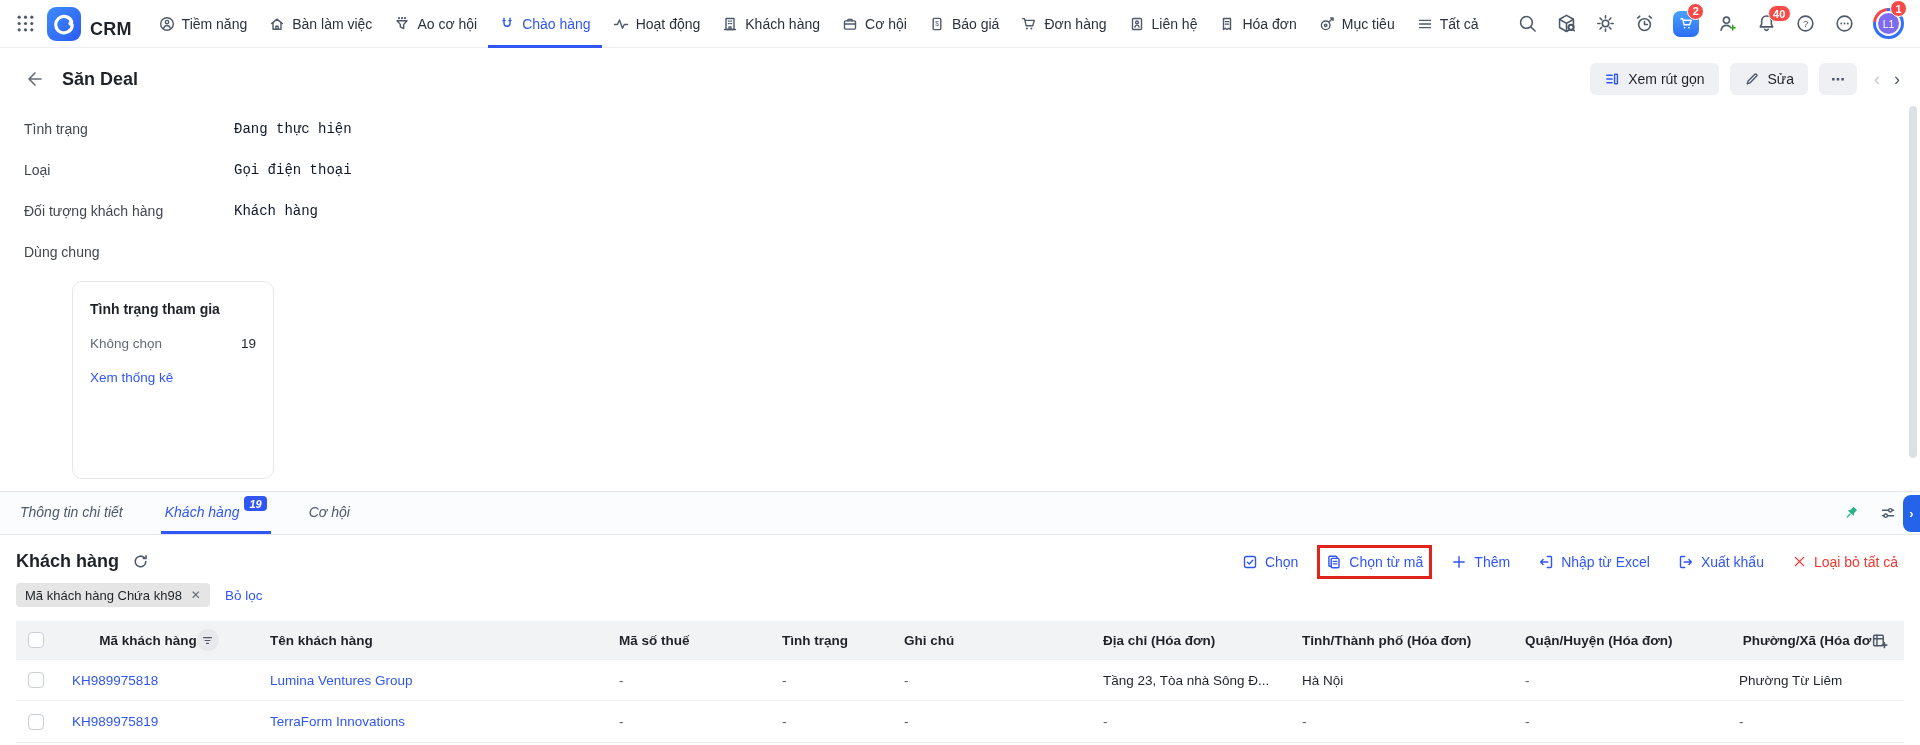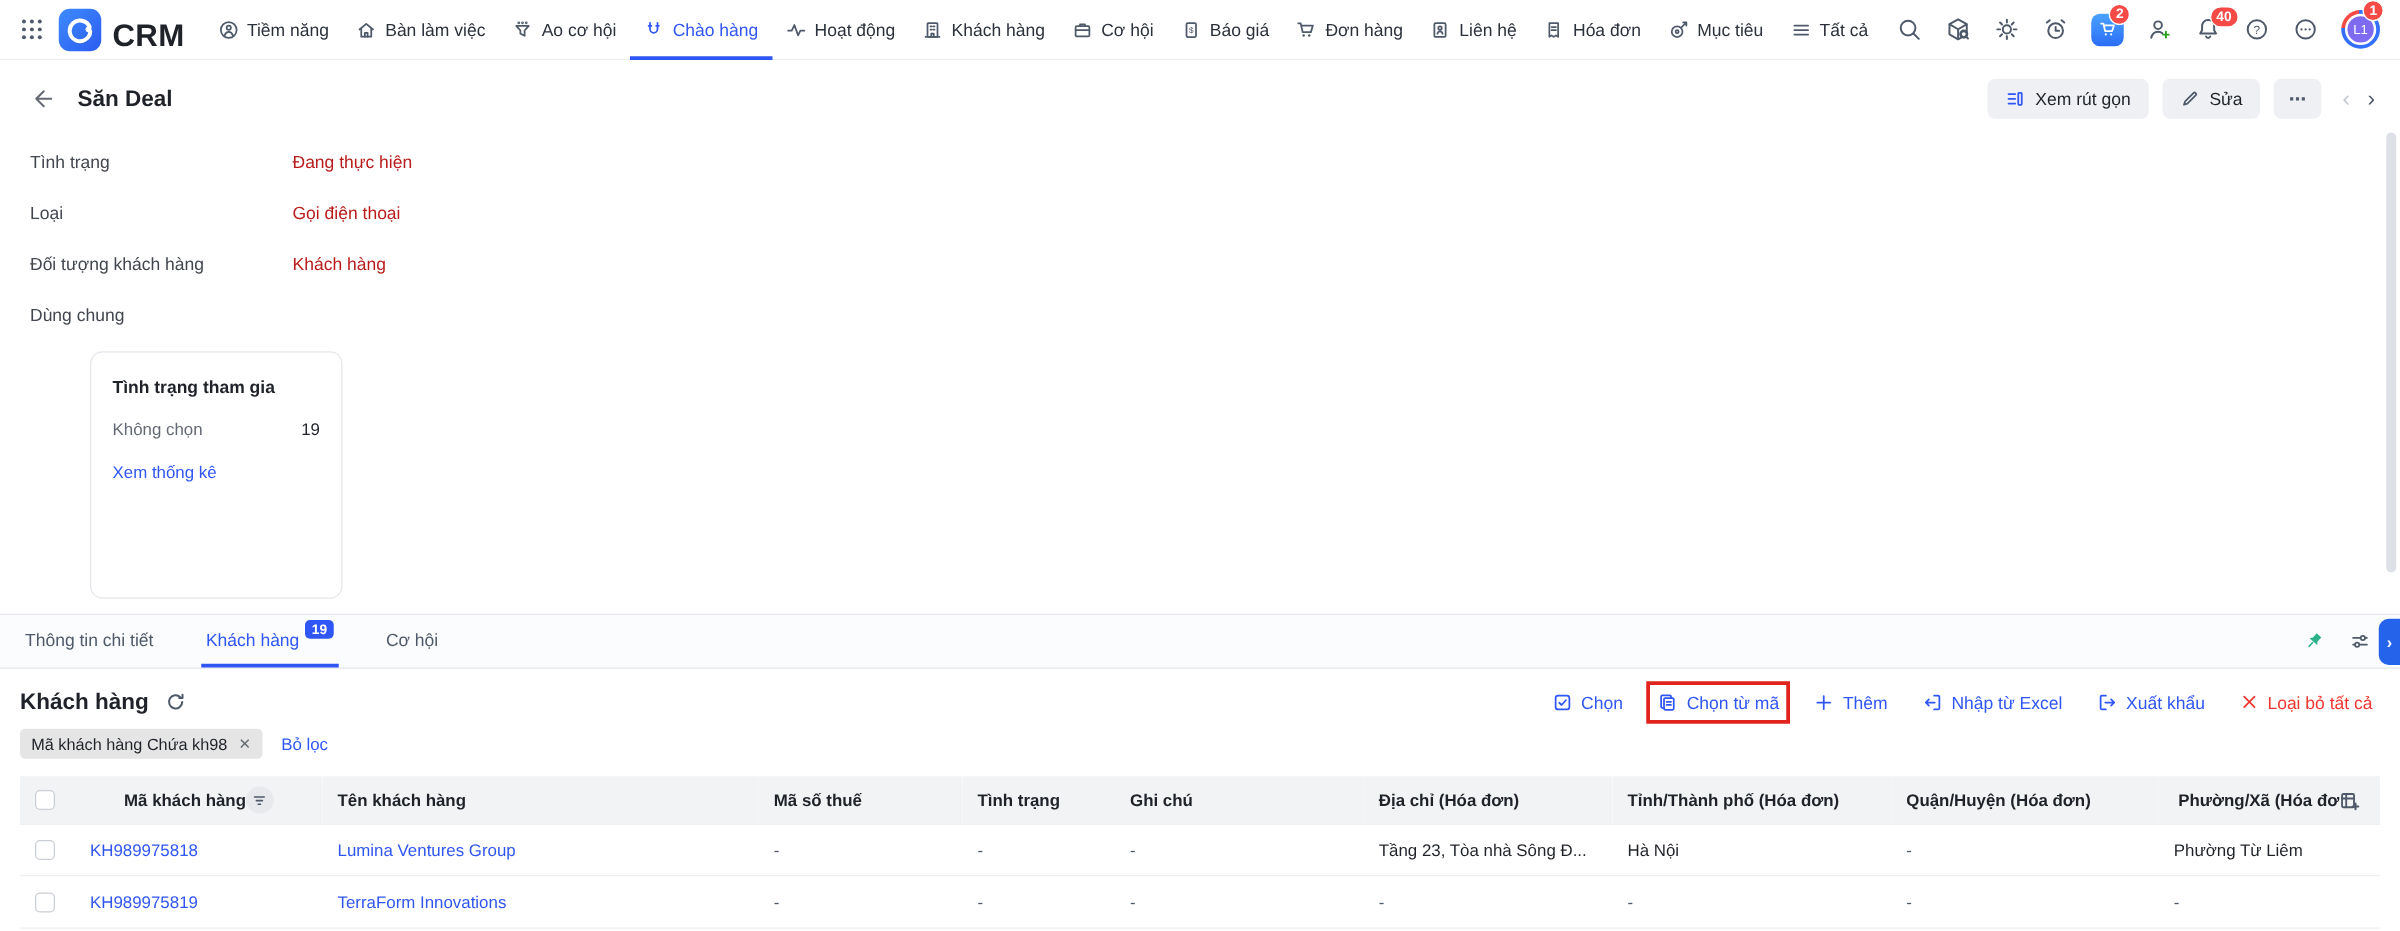--- a/index.html
+++ b/index.html
@@ -9,21 +9,21 @@
     background:#fff; color:#1f2329;
     font-family:"Liberation Sans","DejaVu Sans",sans-serif;
   }
   svg { display:block; }
 
   
   .topbar { height:48px; display:flex; align-items:center; padding:0 16px; border-bottom:1px solid #ebedf0; }
   .apps-grid { color:#4e5969; margin-right:12px; cursor:pointer; display:flex; }
   .logo-tile { width:34px; height:34px; border-radius:9px; background:linear-gradient(135deg,#3e8bff,#2b5cf0);
                display:flex; align-items:center; justify-content:center; }
-  .brand { font-weight:700; font-size:25px; margin:12px 16px 0 9px; letter-spacing:.2px; }
+  .brand { font-weight:700; font-size:18px; margin:12px 16px 0 9px; letter-spacing:.2px; }
   .nav { display:flex; align-items:stretch; height:48px; }
   .nav-item { display:flex; align-items:center; gap:7px; padding:16px 11px; font-size:14px; color:#2b313b;
               cursor:pointer; border-bottom:3px solid transparent; border-top:3px solid transparent; white-space:nowrap; }
   .nav-item .ni { color:#4e5969; display:flex; }
   .nav-item.active { color:#3056f5; border-bottom-color:#3056f5; }
   .nav-item.active .ni { color:#3056f5; }
   .tb-right { margin-left:auto; display:flex; align-items:center; gap:18px; }
   .tb-icon { position:relative; color:#4e5969; display:flex; cursor:pointer; }
   .tb-badge { position:absolute; top:-8px; left:55%; background:#f54a45; color:#fff; border-radius:9px;
               font-size:11px; font-weight:700; line-height:12px; padding:1.5px 4.5px; border:1.5px solid #fff; }
@@ -45,34 +45,34 @@
   .btn .bi { display:flex; color:#3056f5; }
   .btn.icon-only { padding:0 12px; font-weight:700; color:#4e5969; }
   .pager { display:flex; align-items:center; gap:14px; margin-left:6px; }
   .arrow { font-size:18px; color:#4e5969; cursor:pointer; line-height:1; }
   .arrow.disabled { color:#c2c7d0; cursor:default; }
 
   
   .details { padding:16px 0 0 24px; font-size:14px; }
   .field { display:flex; margin-bottom:25px; }
   .field .lab { width:210px; color:#42474f; }
-  .field .val { color:#b91c1c; }
+  .field .val { color:#0f172a;font-family:Liberation Mono, monospace; }
   .shared-label { color:#42474f; margin-bottom:21px; }
   .stat-card { margin-left:48px; width:202px; height:198px; border:1px solid #e5e6eb; border-radius:10px;
                padding:19px 17px; background:#fff; }
   .stat-title { font-weight:700; font-size:14px; margin-bottom:19px; }
   .stat-row { display:flex; justify-content:space-between; color:#646a73; font-size:13.5px; margin-bottom:19px; }
   .stat-row .num { color:#1f2329; }
   .stat-link { color:#3056f5; font-size:13.5px; cursor:pointer; }
 
   
   .tabs-bar { margin-top:12px; height:44px; background:#fbfcfd; border-top:1px solid #e5e6eb;
               border-bottom:1px solid #e5e6eb; display:flex; align-items:stretch; padding-left:16px; position:relative; }
   .tab { display:flex; align-items:center; font-size:14px; color:#4e5969; padding:0 4px; margin-right:34px;
-         border-bottom:3px solid transparent; cursor:pointer; white-space:nowrap; }
+         border-bottom:3px solid transparent; cursor:pointer; white-space:nowrap;font-style:italic; }
   .tab.active { color:#3056f5; border-bottom-color:#3056f5; }
   .tab-badge { background:#3056f5; color:#fff; font-size:11px; font-weight:700; border-radius:4px;
                padding:1.5px 5px; margin-left:5px; transform:translateY(-8px); }
   .tabs-right { position:absolute; right:24px; top:0; height:100%; display:flex; align-items:center; gap:20px; }
   .t-ic { display:flex; cursor:pointer; color:#4e5969; }
   .expand-tab { position:absolute; right:0; top:3px; width:17px; height:37px; background:#2563eb;
                 border-radius:8px 0 0 8px; color:#fff; display:flex; align-items:center; justify-content:center;
                 font-size:13px; font-weight:700; cursor:pointer; }
 
   

